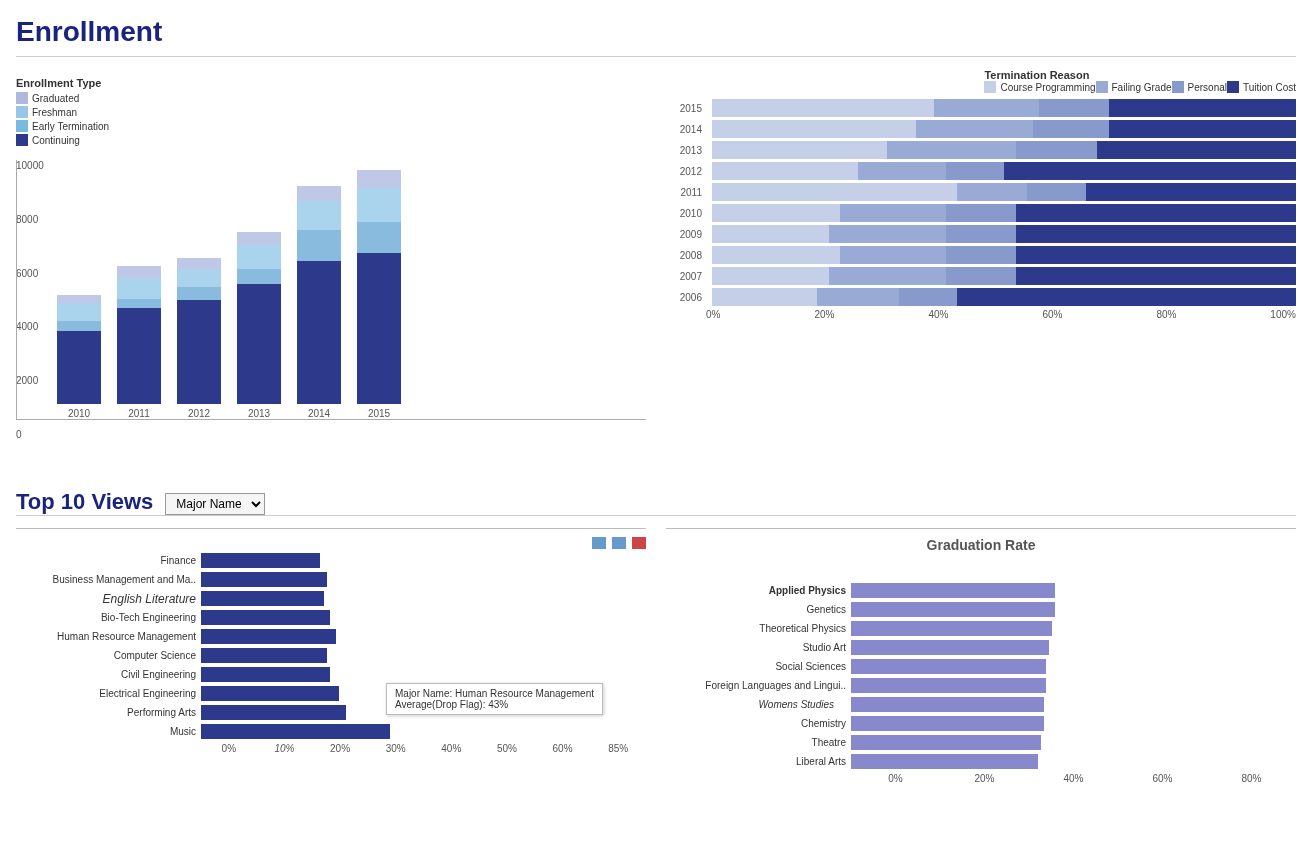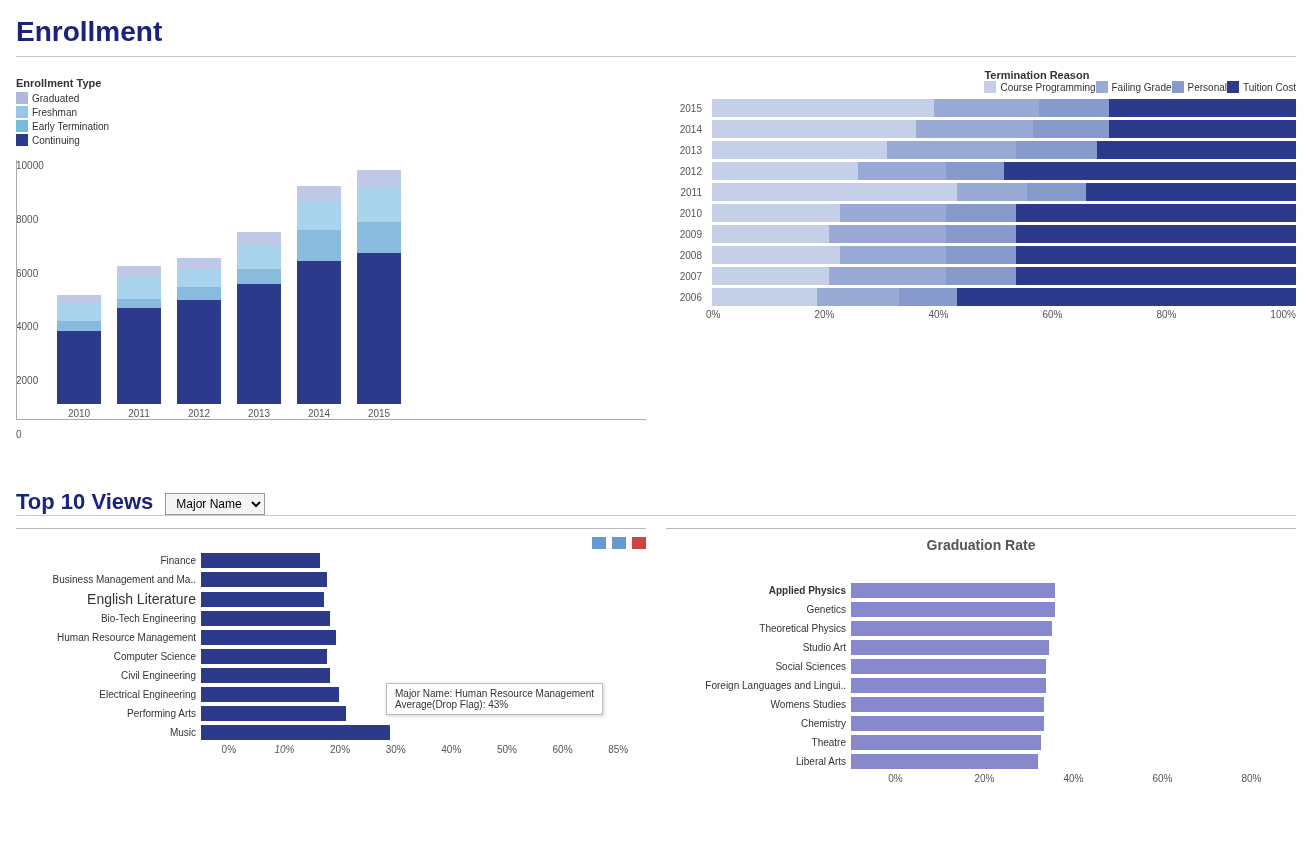--- a/index.html
+++ b/index.html
@@ -300,21 +300,21 @@
     <div id="dropout-bars" style="position:relative;">
         <div class="horiz-bar-row" style="display: flex; align-items: center; margin-bottom: 4px;">
           <div class="horiz-bar-row-label" style="width: 185px; text-align: right; font-size: 10px; padding-right: 5px; color: rgb(51, 51, 51); flex-shrink: 0;">Finance</div>
           <div style="width: 119.429px; height: 15px; background: rgb(45, 58, 140);"></div>
         </div>
         <div class="horiz-bar-row" style="display: flex; align-items: center; margin-bottom: 4px;">
           <div class="horiz-bar-row-label" style="width: 185px; text-align: right; font-size: 10px; padding-right: 5px; color: rgb(51, 51, 51); flex-shrink: 0;">Business Management and Ma..</div>
           <div style="width: 125.714px; height: 15px; background: rgb(45, 58, 140);"></div>
         </div>
         <div class="horiz-bar-row" style="display: flex; align-items: center; margin-bottom: 4px;">
-          <div class="horiz-bar-row-label" style="width: 185px; text-align: right; font-size: 14px; padding-right: 5px; color: rgb(51, 51, 51); flex-shrink: 0;">English Literature</div>
+          <div class="horiz-bar-row-label" style="width: 185px; text-align: right; font-size: 12px; padding-right: 5px; color: rgb(51, 51, 51); flex-shrink: 0; font-style: italic;">English Literature</div>
           <div style="width: 122.571px; height: 15px; background: rgb(45, 58, 140);"></div>
         </div>
         <div class="horiz-bar-row" style="display: flex; align-items: center; margin-bottom: 4px;">
           <div class="horiz-bar-row-label" style="width: 185px; text-align: right; font-size: 10px; padding-right: 5px; color: rgb(51, 51, 51); flex-shrink: 0;">Bio-Tech Engineering</div>
           <div style="width: 128.857px; height: 15px; background: rgb(45, 58, 140);"></div>
         </div>
         <div class="horiz-bar-row" style="display: flex; align-items: center; margin-bottom: 4px;">
           <div class="horiz-bar-row-label" style="width: 185px; text-align: right; font-size: 10px; padding-right: 5px; color: rgb(51, 51, 51); flex-shrink: 0;">Human Resource Management</div>
           <div style="width: 135.143px; height: 15px; background: rgb(45, 58, 140);"></div>
         </div>
@@ -378,21 +378,21 @@
         </div>
         <div class="horiz-bar-row" style="display: flex; align-items: center; margin-bottom: 4px;">
           <div class="horiz-bar-row-label" style="width: 185px; text-align: right; font-size: 10px; padding-right: 5px; color: rgb(51, 51, 51); flex-shrink: 0;">Social Sciences</div>
           <div style="width: 195.25px; height: 15px; background: rgb(136, 136, 204);"></div>
         </div>
         <div class="horiz-bar-row" style="display: flex; align-items: center; margin-bottom: 4px;">
           <div class="horiz-bar-row-label" style="width: 185px; text-align: right; font-size: 10px; padding-right: 5px; color: rgb(51, 51, 51); flex-shrink: 0;">Foreign Languages and Lingui..</div>
           <div style="width: 195.25px; height: 15px; background: rgb(136, 136, 204);"></div>
         </div>
         <div class="horiz-bar-row" style="display: flex; align-items: center; margin-bottom: 4px;">
-          <div class="horiz-bar-row-label" style="width: 185px; text-align: right; font-size: 10px; padding-right: 5px; color: rgb(51, 51, 51); flex-shrink: 0;">Womens Studies</div>
+          <div class="horiz-bar-row-label" style="width: 185px; text-align: right; font-size: 10px; padding-right: 17px; color: rgb(51, 51, 51); flex-shrink: 0; font-style: italic;">Womens Studies</div>
           <div style="width: 192.5px; height: 15px; background: rgb(136, 136, 204);"></div>
         </div>
         <div class="horiz-bar-row" style="display: flex; align-items: center; margin-bottom: 4px;">
           <div class="horiz-bar-row-label" style="width: 185px; text-align: right; font-size: 10px; padding-right: 5px; color: rgb(51, 51, 51); flex-shrink: 0;">Chemistry</div>
           <div style="width: 192.5px; height: 15px; background: rgb(136, 136, 204);"></div>
         </div>
         <div class="horiz-bar-row" style="display: flex; align-items: center; margin-bottom: 4px;">
           <div class="horiz-bar-row-label" style="width: 185px; text-align: right; font-size: 10px; padding-right: 5px; color: rgb(51, 51, 51); flex-shrink: 0;">Theatre</div>
           <div style="width: 189.75px; height: 15px; background: rgb(136, 136, 204);"></div>
         </div>

